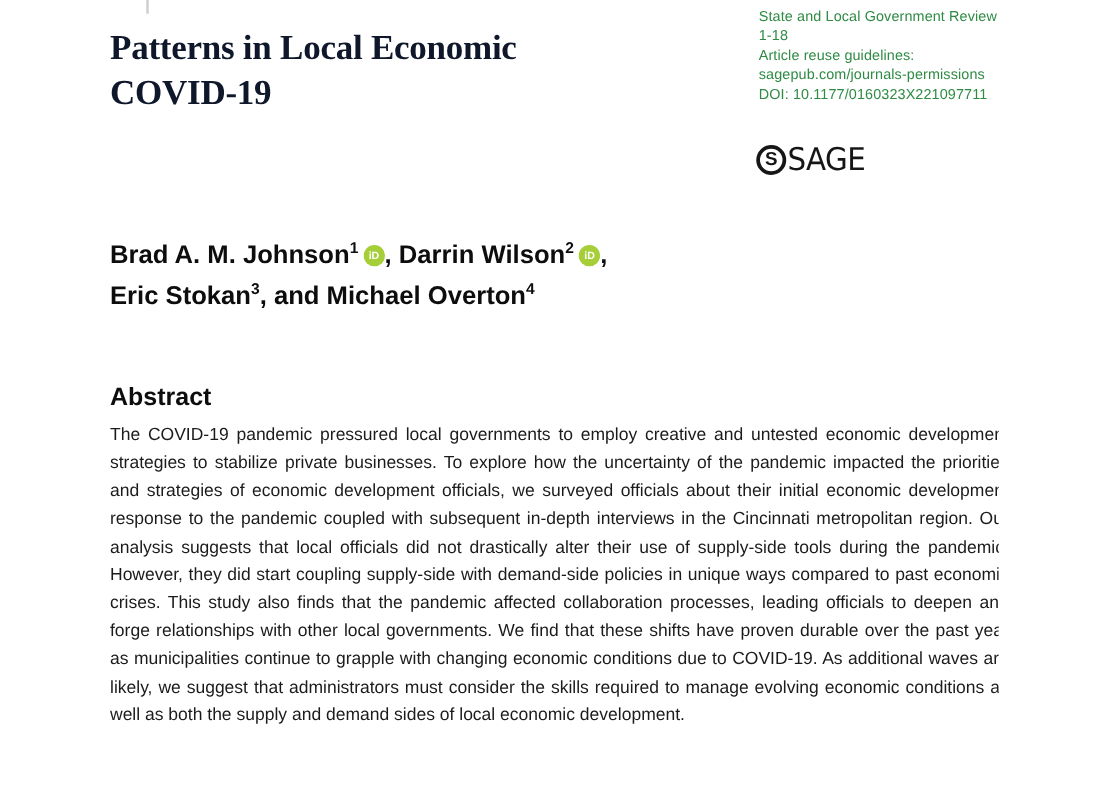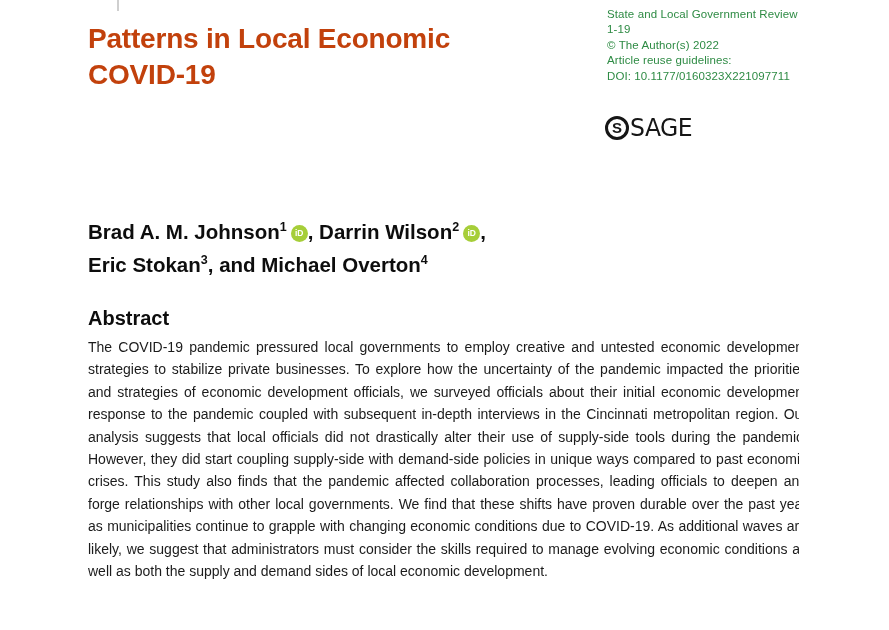--- a/index.html
+++ b/index.html
@@ -71,33 +71,33 @@
 
   
   .title {
     position: absolute;
     left: 88px; top: 21px;
     margin: 0;
     font-size: 28px;
     line-height: 36px;
     font-weight: 700;
     letter-spacing: -0.2px;
-    color: #c2410c;
+    color: #0f172a;
+    font-family: Liberation Serif, serif;
   }
   .title .tl { display: block; }
 
   
   .authors {
     position: absolute;
     left: 88px; top: 187px;
     font-size: 20.5px;
     line-height: 33px;
     font-weight: 700;
     color: #0d0d0d;
-    margin-top: 28px;
   }
   .authors sup {
     font-size: 12.5px;
     line-height: 0;
     vertical-align: 8px;
     font-weight: 700;
   }
   .orcid {
     display: inline-flex;
     align-items: center;
@@ -139,23 +139,23 @@
 </style>
 </head>
 <body>
 
 <div class="page">
 
   <div class="artifact"></div>
 
   <div class="masthead">
     <div class="line">State and Local Government Review</div>
-    <div class="line">1-19</div>
-    <div class="line">© The Author(s) 2022</div>
+    <div class="line">1-18</div>
     <div class="line">Article reuse guidelines:</div>
+    <div class="line">sagepub.com/journals-permissions</div>
     <div class="line">DOI: 10.1177/0160323X221097711</div>
   </div>
 
   <div class="sage-logo">
     <span class="sage-mark">S</span>
     <span class="sage-word">SAGE</span>
   </div>
 
   <h1 class="title">
     <span class="tl">Patterns in Local Economic</span>

